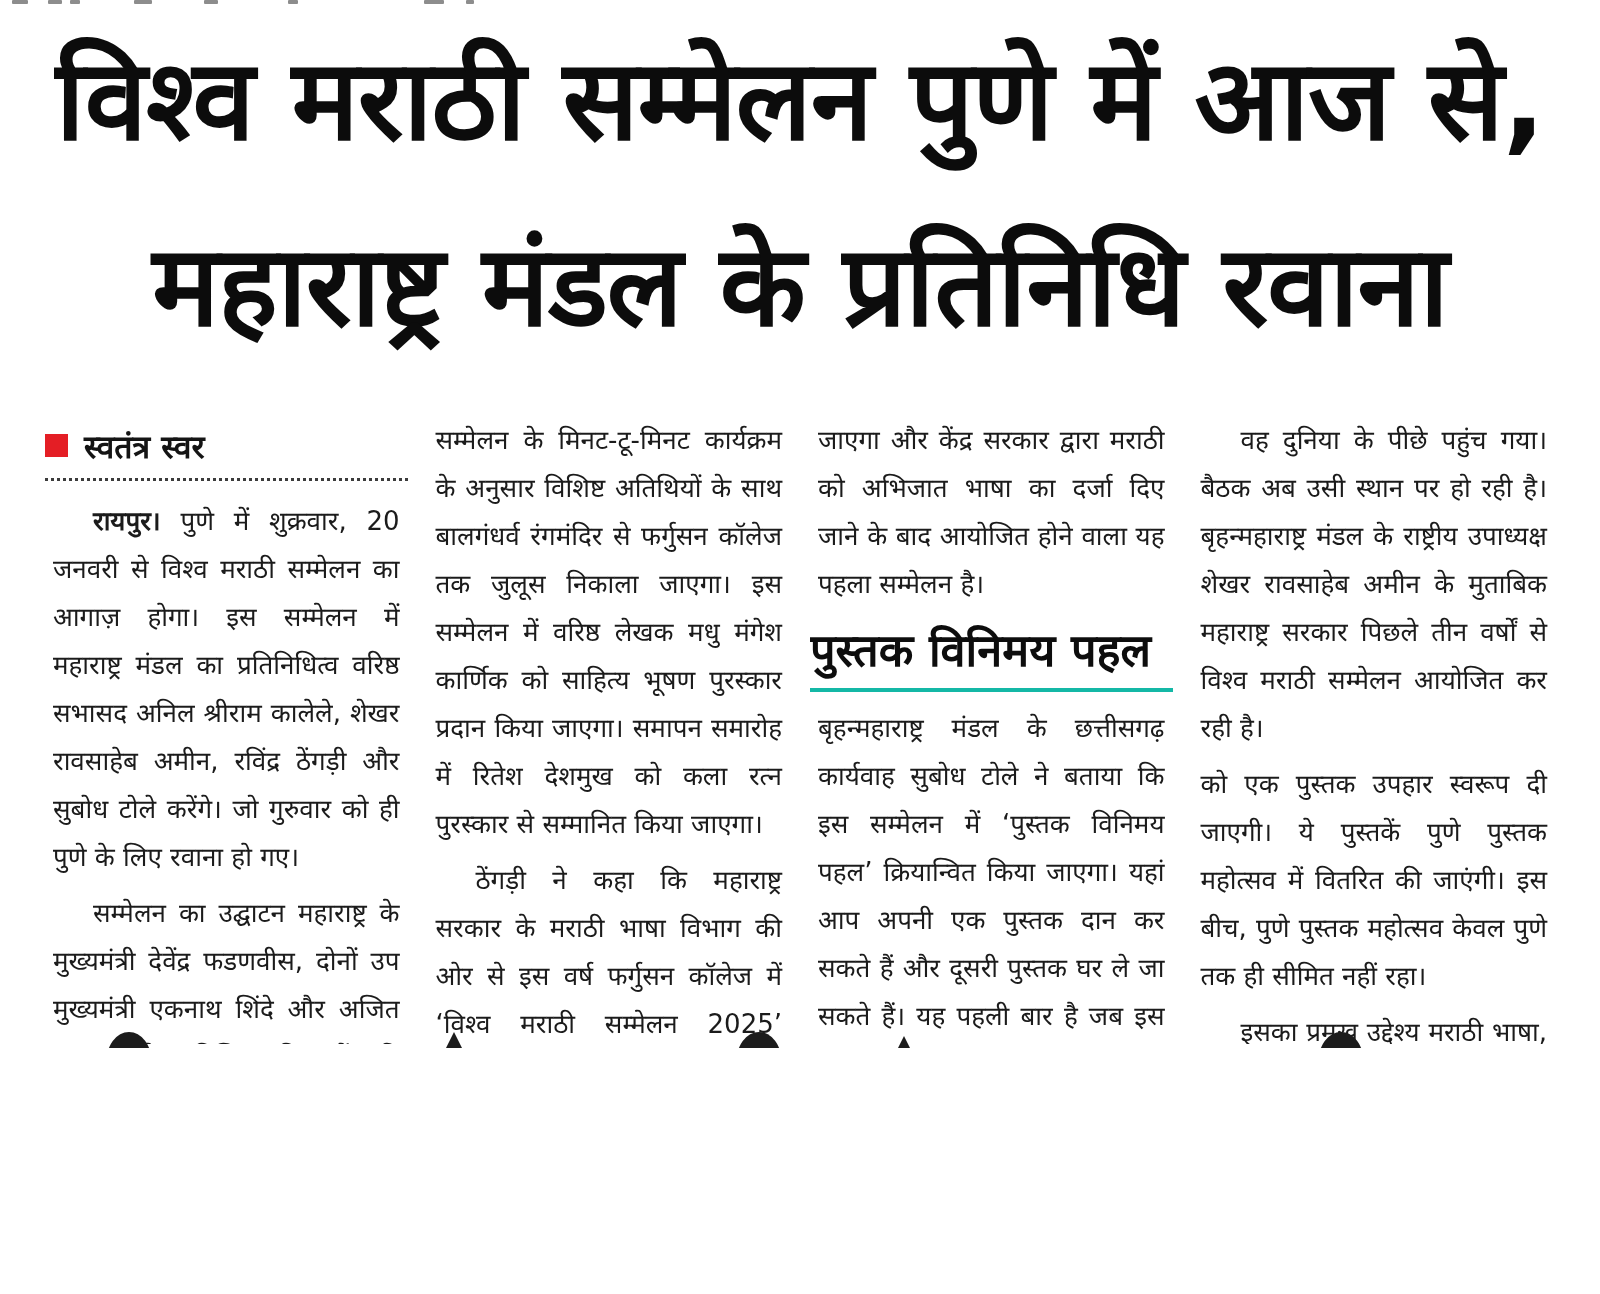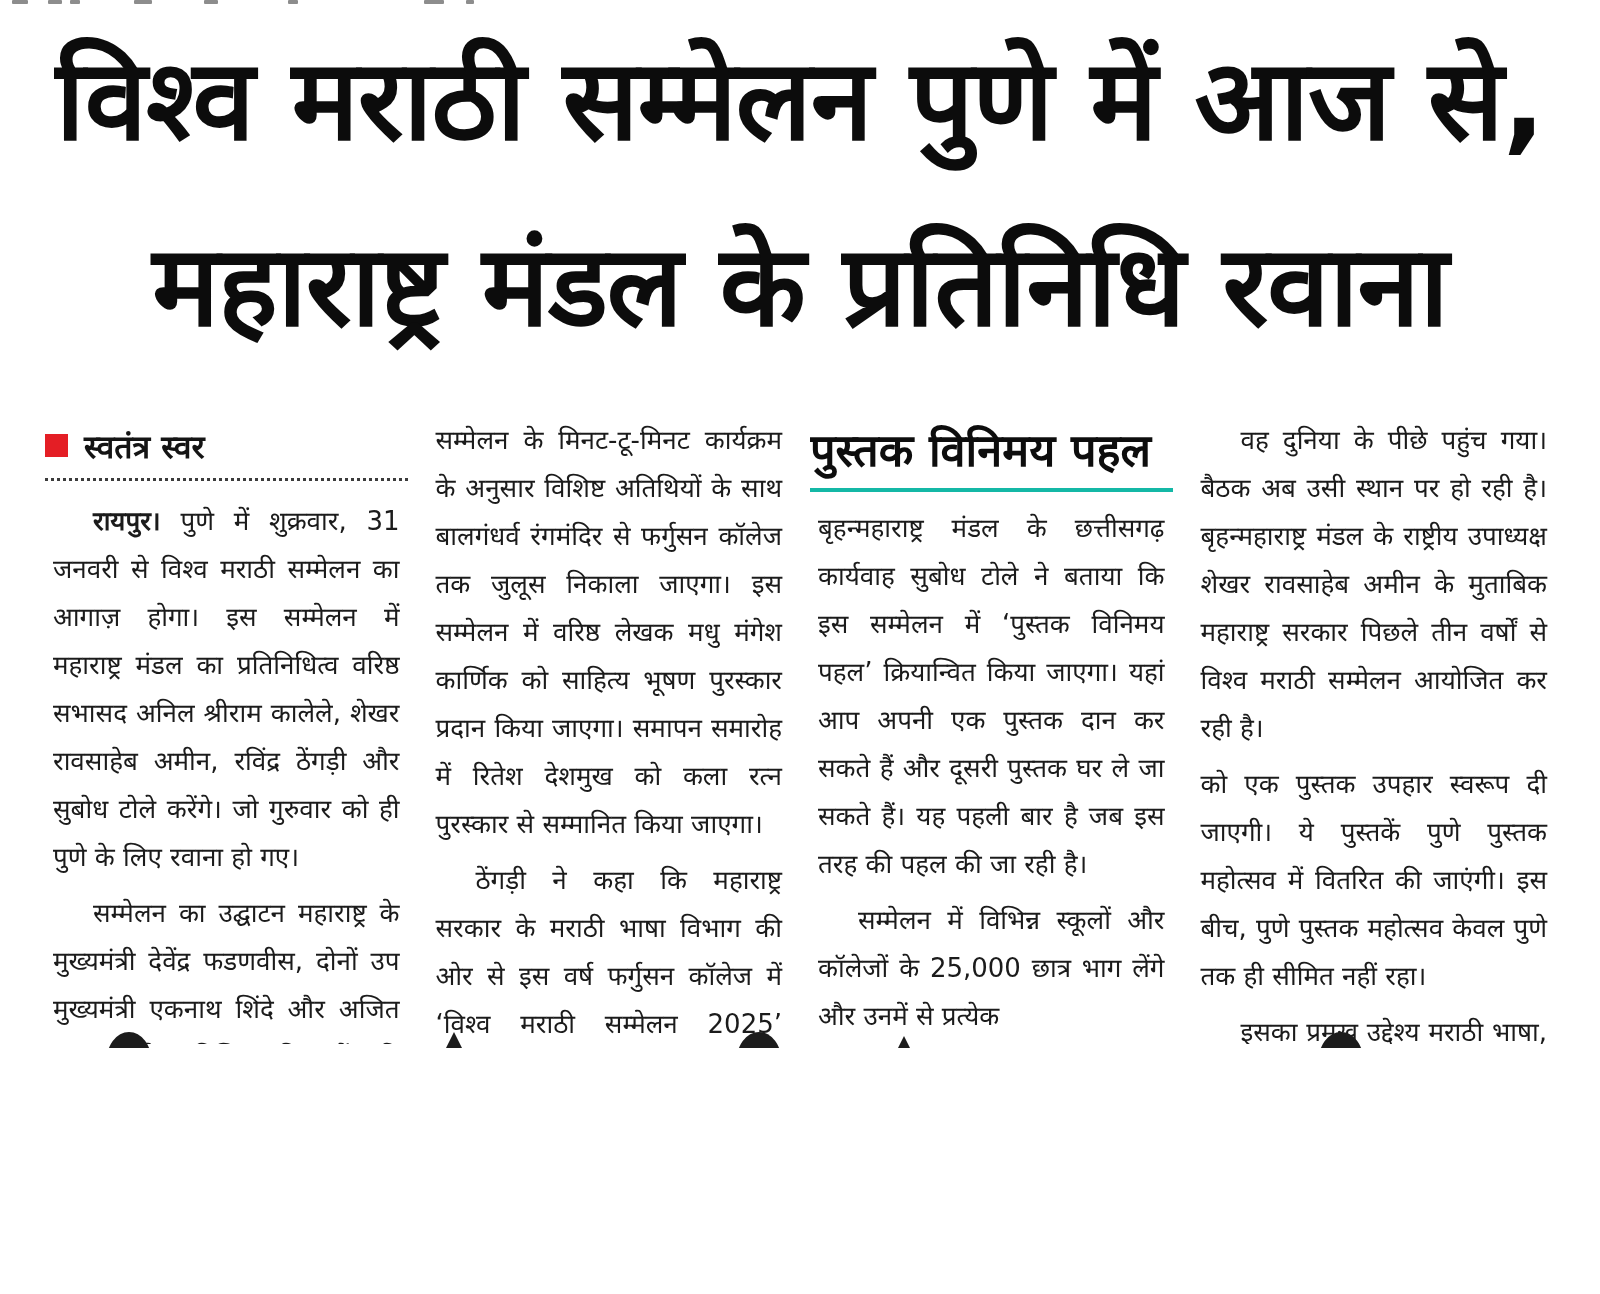--- a/index.html
+++ b/index.html
@@ -68,30 +68,31 @@
   </div>
 
   <div class="columns">
 
     <div class="col">
       <div class="byline-row">
         <span class="bullet" style="background-color: rgb(228, 30, 37);"></span>
         <span class="byline-text">स्वतंत्र स्वर</span>
       </div>
       <div class="dotted-rule"></div>
-      <p class="para indent"><span class="lead">रायपुर।</span><span> पुणे में शुक्रवार, 31 जनवरी से विश्व मराठी सम्मेलन का आगाज़ होगा। इस सम्मेलन में महाराष्ट्र मंडल का प्रतिनिधित्व वरिष्ठ सभासद अनिल श्रीराम कालेले, शेखर रावसाहेब अमीन, रविंद्र ठेंगड़ी और सुबोध टोले करेंगे। जो गुरुवार को ही पुणे के लिए रवाना हो गए।</span></p>
+      <p class="para indent"><span class="lead">रायपुर।</span><span> पुणे में शुक्रवार, 20 जनवरी से विश्व मराठी सम्मेलन का आगाज़ होगा। इस सम्मेलन में महाराष्ट्र मंडल का प्रतिनिधित्व वरिष्ठ सभासद अनिल श्रीराम कालेले, शेखर रावसाहेब अमीन, रविंद्र ठेंगड़ी और सुबोध टोले करेंगे। जो गुरुवार को ही पुणे के लिए रवाना हो गए।</span></p>
       <p class="para indent">सम्मेलन का उद्घाटन महाराष्ट्र के मुख्यमंत्री देवेंद्र फडणवीस, दोनों उप मुख्यमंत्री एकनाथ शिंदे और अजित पवार समेत विभिन्न विधाओं की अनेक हस्तियों की उपस्थिति में होगा। मंडल के सचेतक रविंद्र ठेंगड़ी ने बताया कि पुणे विश्व मराठी</p>
     </div>
 
     <div class="col">
       <p class="para">सम्मेलन के मिनट-टू-मिनट कार्यक्रम के अनुसार विशिष्ट अतिथियों के साथ बालगंधर्व रंगमंदिर से फर्गुसन कॉलेज तक जुलूस निकाला जाएगा। इस सम्मेलन में वरिष्ठ लेखक मधु मंगेश कार्णिक को साहित्य भूषण पुरस्कार प्रदान किया जाएगा। समापन समारोह में रितेश देशमुख को कला रत्न पुरस्कार से सम्मानित किया जाएगा।</p>
       <p class="para indent">ठेंगड़ी ने कहा कि महाराष्ट्र सरकार के मराठी भाषा विभाग की ओर से इस वर्ष फर्गुसन कॉलेज में ‘विश्व मराठी सम्मेलन 2025’ आयोजित किया जा रहा है। यह सम्मेलन 31 जनवरी से 2 फरवरी तक पुणे के फर्ग्यूसन कॉलेज में आयोजित किया</p>
     </div>
 
     <div class="col">
+      <p class="para">जाएगा और केंद्र सरकार द्वारा मराठी को अभिजात भाषा का दर्जा दिए जाने के बाद आयोजित होने वाला यह पहला सम्मेलन है।</p>
       <h2 class="subhead">पुस्तक विनिमय पहल</h2>
       <p class="para">बृहन्महाराष्ट्र मंडल के छत्तीसगढ़ कार्यवाह सुबोध टोले ने बताया कि इस सम्मेलन में ‘पुस्तक विनिमय पहल’ क्रियान्वित किया जाएगा। यहां आप अपनी एक पुस्तक दान कर सकते हैं और दूसरी पुस्तक घर ले जा सकते हैं। यह पहली बार है जब इस तरह की पहल की जा रही है।</p>
       <p class="para indent">सम्मेलन में विभिन्न स्कूलों और कॉलेजों के 25,000 छात्र भाग लेंगे और उनमें से प्रत्येक</p>
     </div>
 
     <div class="col">
       <p class="para indent">वह दुनिया के पीछे पहुंच गया। बैठक अब उसी स्थान पर हो रही है। बृहन्महाराष्ट्र मंडल के राष्ट्रीय उपाध्यक्ष शेखर रावसाहेब अमीन के मुताबिक महाराष्ट्र सरकार पिछले तीन वर्षों से विश्व मराठी सम्मेलन आयोजित कर रही है।</p>
       <p class="para">को एक पुस्तक उपहार स्वरूप दी जाएगी। ये पुस्तकें पुणे पुस्तक महोत्सव में वितरित की जाएंगी। इस बीच, पुणे पुस्तक महोत्सव केवल पुणे तक ही सीमित नहीं रहा।</p>
       <p class="para indent">इसका प्रमुख उद्देश्य मराठी भाषा, संस्कृति, कला और परंपराओं को सहेज़ने का है। आयोजन में देश- दुनिया से मराठी भाषा और संस्कृति को प्रेम करने वाले लोग पहुंचते हैं।</p>
     </div>

